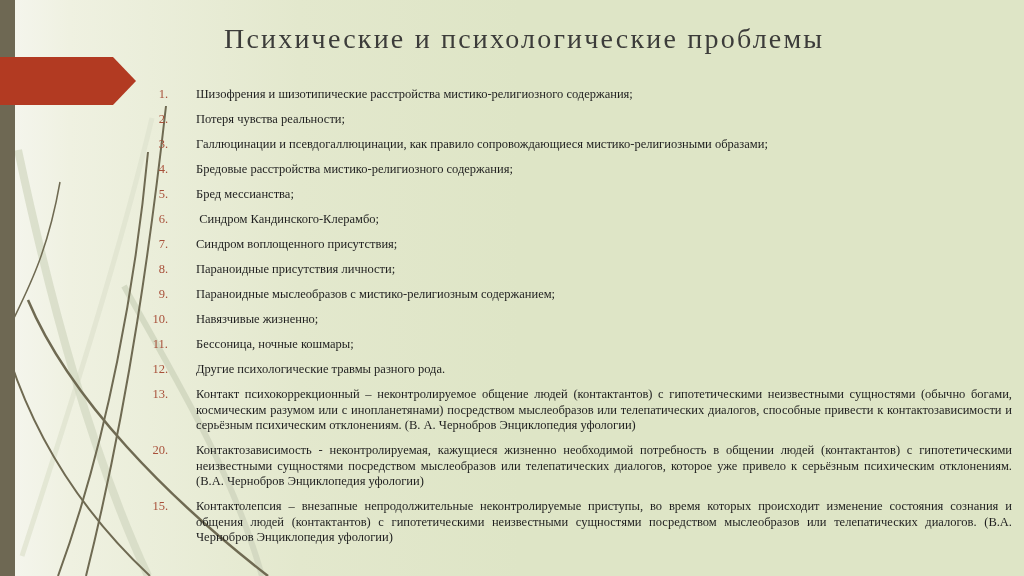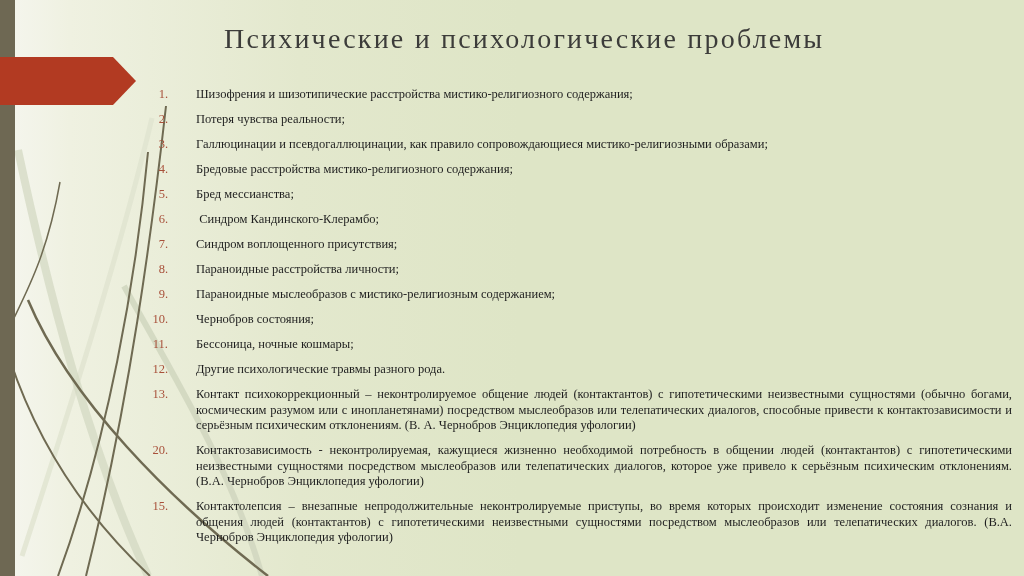--- a/index.html
+++ b/index.html
@@ -91,31 +91,31 @@
       <span class="txt">&nbsp;Синдром Кандинского-Клерамбо;</span>
     </div>
 
     <div class="item">
       <span class="num">7.</span>
       <span class="txt">Синдром воплощенного присутствия;</span>
     </div>
 
     <div class="item">
       <span class="num">8.</span>
-      <span class="txt">Параноидные расстройства личности;</span>
+      <span class="txt">Параноидные присутствия личности;</span>
     </div>
 
     <div class="item">
       <span class="num">9.</span>
       <span class="txt">Параноидные мыслеобразов с мистико-религиозным содержанием;</span>
     </div>
 
     <div class="item">
       <span class="num">10.</span>
-      <span class="txt">Чернобров состояния;</span>
+      <span class="txt">Навязчивые жизненно;</span>
     </div>
 
     <div class="item gap">
       <span class="num">11.</span>
       <span class="txt">Бессоница, ночные кошмары;</span>
     </div>
 
     <div class="item gap">
       <span class="num">12.</span>
       <span class="txt">Другие психологические травмы разного рода.</span>

